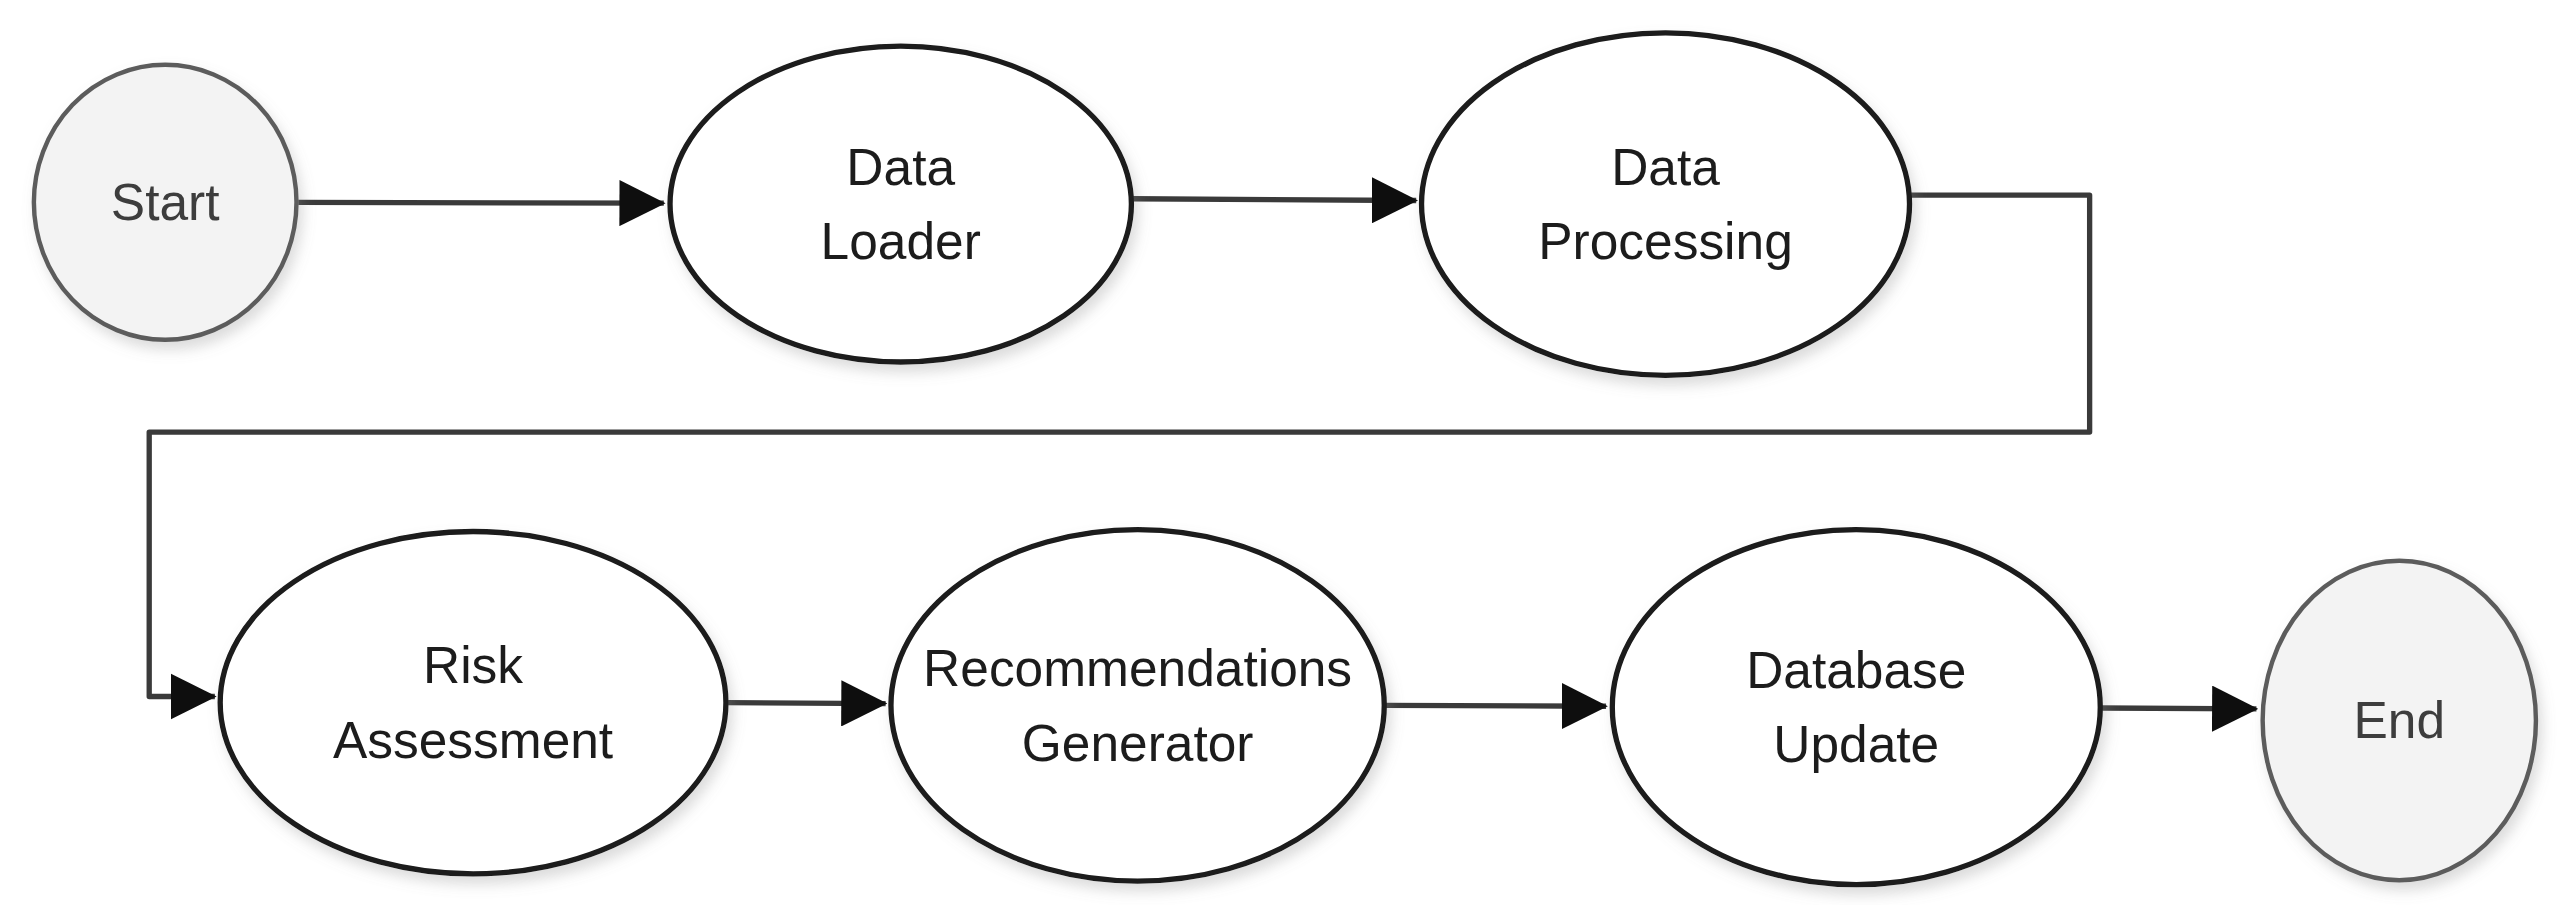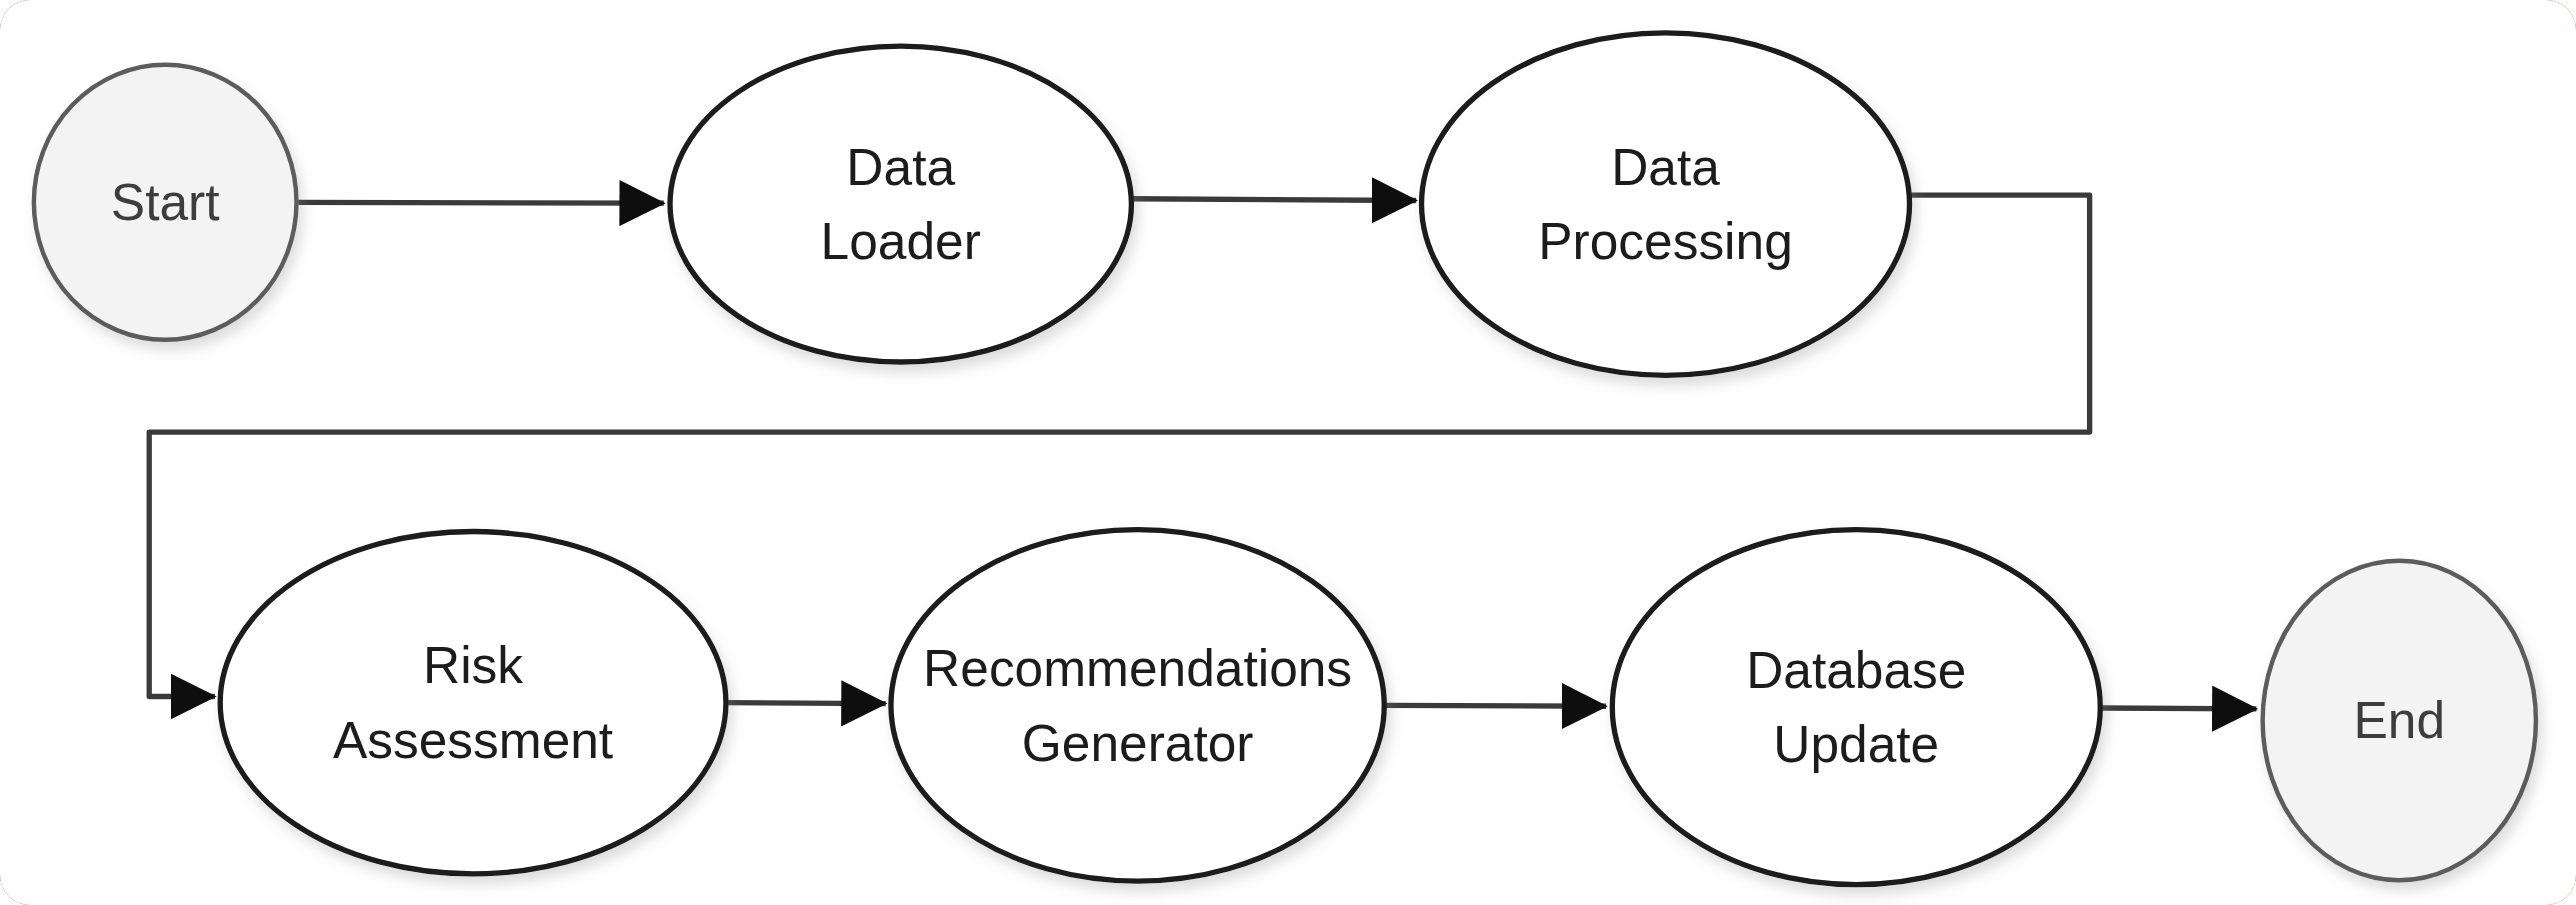--- a/index.html
+++ b/index.html
@@ -1,16 +1,16 @@
 <!DOCTYPE html>
 <html style="font-size:14px"><head>
 <meta charset="utf-8">
 <style>
   html, body { margin: 0; padding: 0; height: 100%; background: #ffffff; }
-  .canvas-wrap { width: 100vw; height: 100vh; overflow: hidden; background: #b91c1c; border-radius: 30px; }
+  .canvas-wrap { width: 100vw; height: 100vh; overflow: hidden; background: #b91c1c; }
   svg { display: block; width: 100%; height: 100%; }
   svg text {
     font-family: "Liberation Sans", "DejaVu Sans", sans-serif;
     text-anchor: middle;
   }
 </style>
 </head>
 <body>
 
 <div class="canvas-wrap">

